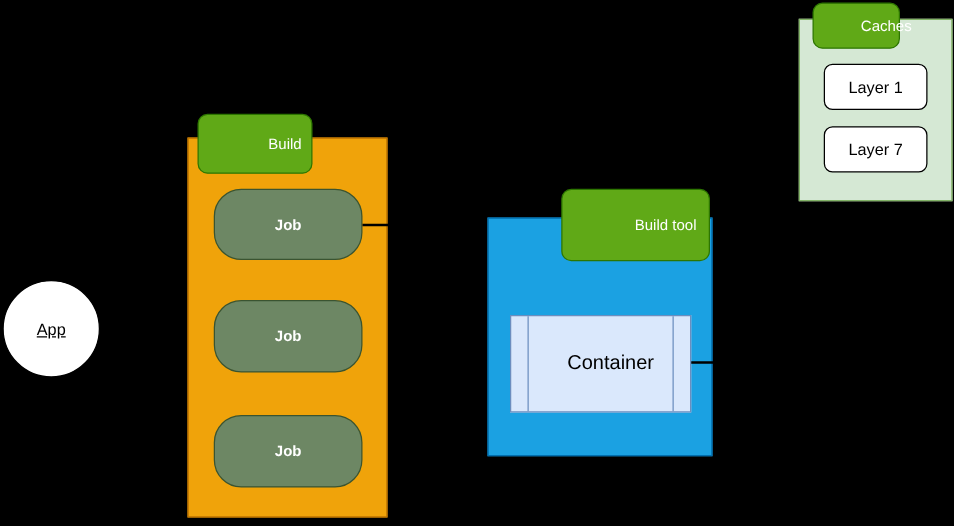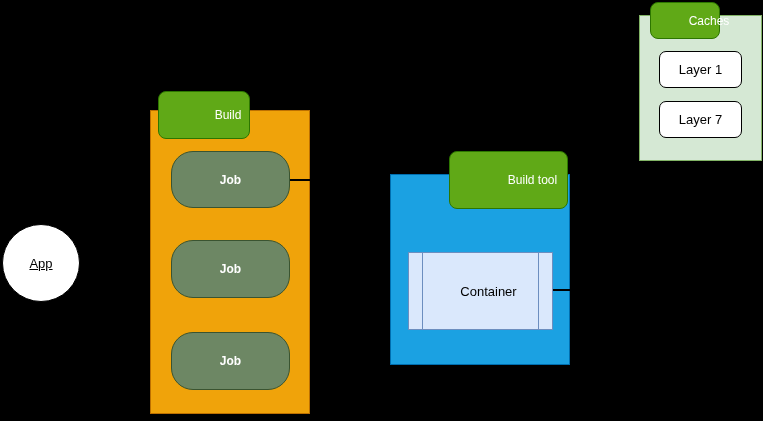--- a/index.html
+++ b/index.html
@@ -84,21 +84,21 @@
     left: 390px; top: 174px; width: 180px; height: 191px;
     background: var(--build-tool-fill);
     border: 1px solid var(--build-tool-stroke);
   }
   .build-tool-label { left: 401px; top: 151px; width: 119px; height: 58px; margin-left: 48px; }
   .container-node {
     left: 408px; top: 252px; width: 145px; height: 78px;
     background: var(--container-fill);
     border: 1px solid var(--container-stroke);
     color: var(--text);
-    font-size: 13px;
+    font-size: 16px;
     z-index: 2;
     padding-left: 16px;
   }
   .process-bar {
     position: absolute; top: 0; bottom: 0; width: 1px;
     background: var(--container-stroke);
   }
   .process-bar.left { left: 13px; }
   .process-bar.right { right: 13px; }
   

